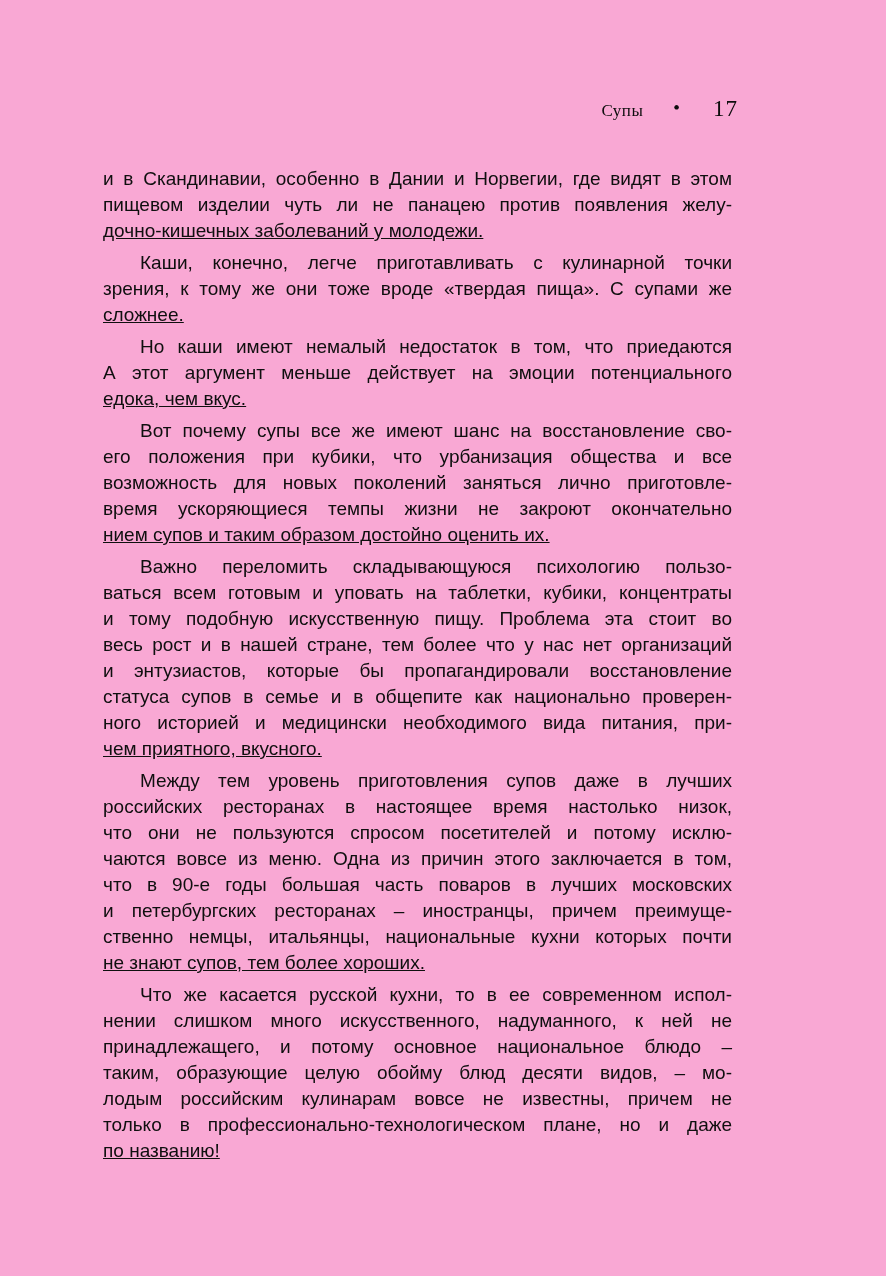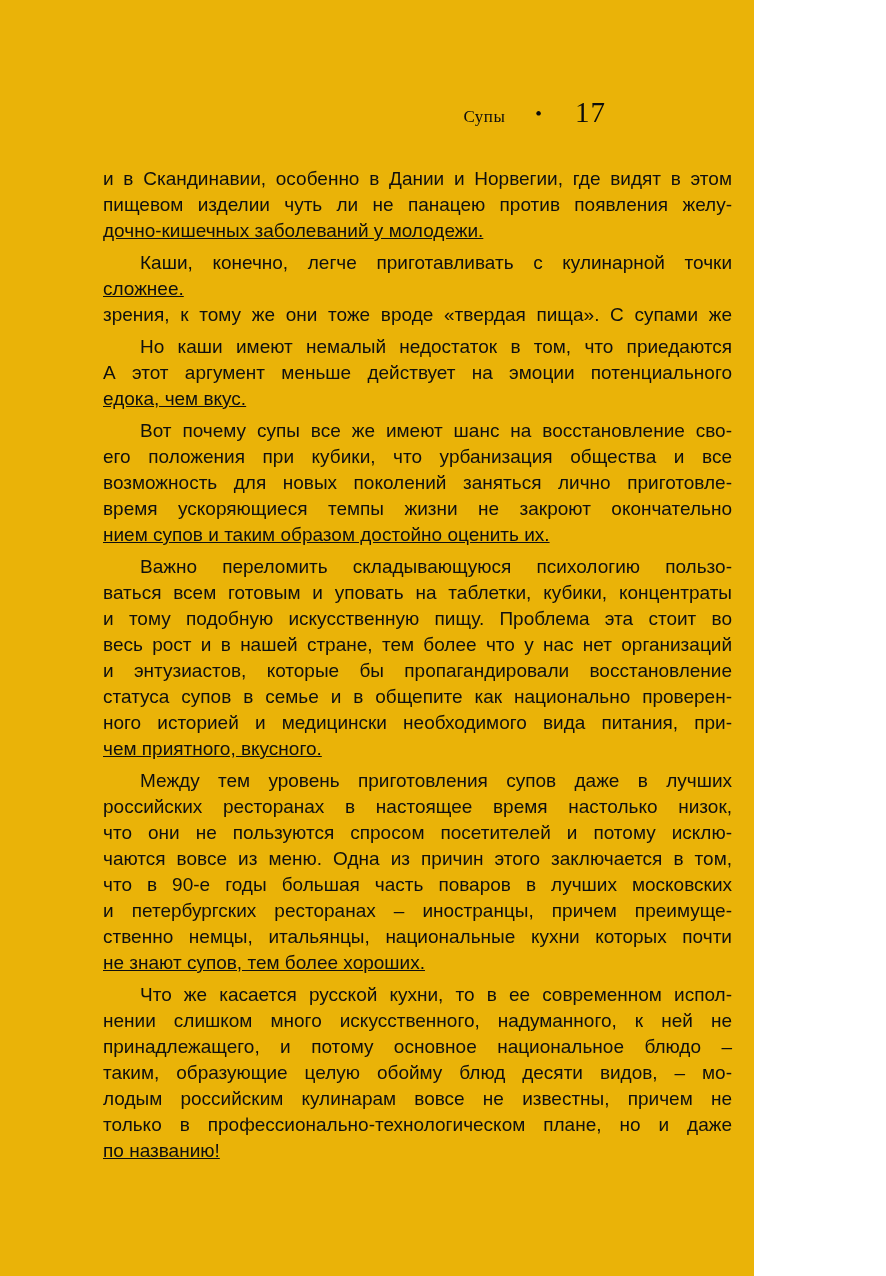--- a/index.html
+++ b/index.html
@@ -2,23 +2,23 @@
 <html lang="ru"><head>
 <meta charset="utf-8">
 <style>
   html, body {
     margin: 0;
     padding: 0;
     background: #ffffff;
   }
   .page {
     position: relative;
-    width: 754px;
+    width: 886px;
     height: 1276px;
-    background: #eab308;
+    background: #f9a8d4;
     overflow: hidden;
     font-family: "Liberation Sans", "DejaVu Sans", sans-serif;
   }
   
   .running-head {
     position: absolute;
     top: 96px;
     right: 148px;
     display: flex;
     align-items: baseline;
@@ -30,21 +30,21 @@
     letter-spacing: 0.5px;
   }
   .running-head .bullet {
     font-size: 19px;
     line-height: 1;
     margin: 0 33px 0 30px;
     position: relative;
     top: -2px;
   }
   .running-head .pagenum {
-    font-size: 29px;
+    font-size: 23px;
     letter-spacing: 1px;
   }
   
   .body-text {
     position: absolute;
     left: 97px;
     top: 160px;
     width: 641px;
     font-size: 19px;
     line-height: 26px;
@@ -75,22 +75,22 @@
   </div>
 
   <div class="body-text">
       <div class="paragraph">
         <div class="line">и в Скандинавии, особенно в Дании и Норвегии, где видят в этом</div>
         <div class="line">пищевом изделии чуть ли не панацею против появления желу-</div>
         <div class="line last">дочно-кишечных заболеваний у молодежи.</div>
       </div>
       <div class="paragraph">
         <div class="line indent">Каши, конечно, легче приготавливать с кулинарной точки</div>
+        <div class="line">зрения, к тому же они тоже вроде «твердая пища». С супами же</div>
         <div class="line last">сложнее.</div>
-        <div class="line">зрения, к тому же они тоже вроде «твердая пища». С супами же</div>
       </div>
       <div class="paragraph">
         <div class="line indent">Но каши имеют немалый недостаток в том, что приедаются</div>
         <div class="line">А этот аргумент меньше действует на эмоции потенциального</div>
         <div class="line last">едока, чем вкус.</div>
       </div>
       <div class="paragraph">
         <div class="line indent">Вот почему супы все же имеют шанс на восстановление сво-</div>
         <div class="line">его положения при кубики, что урбанизация общества и все</div>
         <div class="line">возможность для новых поколений заняться лично приготовле-</div>

